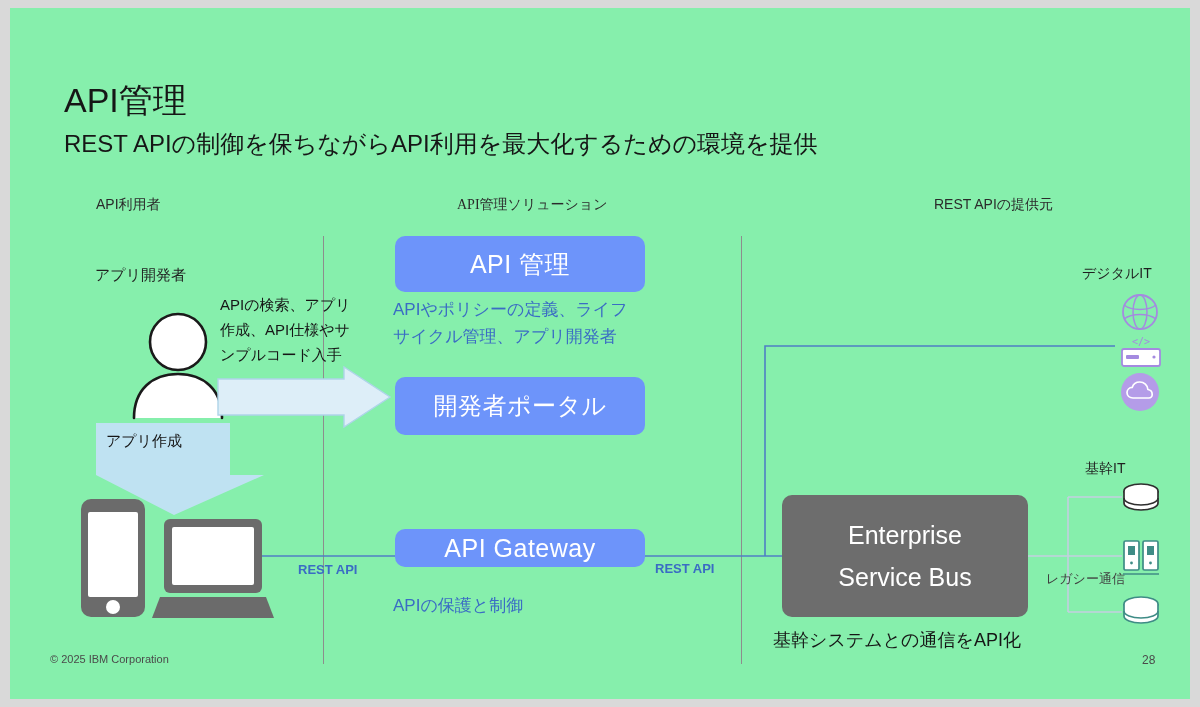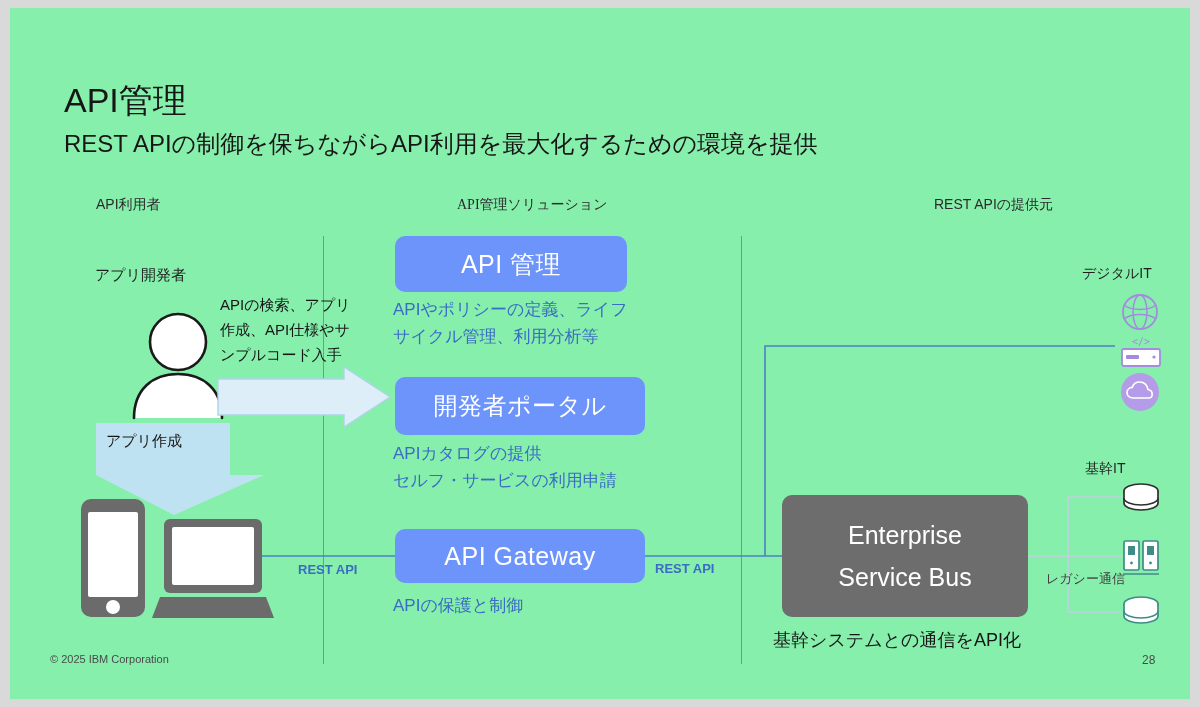--- a/index.html
+++ b/index.html
@@ -202,33 +202,31 @@
       <rect x="1" y="1" width="64" height="118" rx="10" fill="#6b6b6b"></rect>
       <rect x="8" y="14" width="50" height="85" rx="2" fill="#ffffff"></rect>
       <circle cx="33" cy="109" r="7" fill="#ffffff"></circle>
     </svg>
     <svg class="abs" style="left:142px; top:511px;" width="122" height="99" viewBox="0 0 122 99">
       <rect x="12" y="0" width="98" height="74" rx="6" fill="#6b6b6b"></rect>
       <rect x="20" y="8" width="82" height="58" rx="2" fill="#ffffff"></rect>
       <polygon points="8,78 114,78 122,99 0,99" fill="#6b6b6b"></polygon>
     </svg>
 
-    <div class="abs box box-blue" style="left:385px; top:228px; width:232px; height:56px;">
+    <div class="abs box box-blue" style="left:385px; top:228px; width:250px; height:56px;">
       <span class="box-label">API 管理</span>
     </div>
     <div class="abs caption" style="left:383px; top:288px; width:300px;">APIやポリシーの定義、ライフ
-サイクル管理、利用分析等</div>
+サイクル管理、アプリ開発者</div>
 
     <div class="abs box box-blue" style="left:385px; top:369px; width:250px; height:58px;">
       <span class="box-label box-label-sm">開発者ポータル</span>
     </div>
-    <div class="abs caption" style="left:383px; top:432px; width:320px;">APIカタログの提供
-セルフ・サービスの利用申請</div>
-
-    <div class="abs box box-blue" style="left:385px; top:521px; width:250px; height:54px;">
+
+    <div class="abs box box-blue" style="left:385px; top:521px; width:250px; height:38px;">
       <span class="box-label">API Gateway</span>
     </div>
     <div class="abs caption" style="left:383px; top:584px; width:300px;">APIの保護と制御</div>
 
     <div class="abs restapi-label" style="left:288px; top:554px;">REST API</div>
     <div class="abs restapi-label" style="left:645px; top:553px;">REST API</div>
     <div class="abs legacy-label" style="left:1025px; top:562px;margin-left:11px;">レガシー通信</div>
 
     <div class="abs esb-caption" style="left:763px; top:620px;">基幹システムとの通信をAPI化</div>
     <div class="abs box box-gray" style="left:772px; top:487px; width:246px; height:122px; flex-direction:column;">

